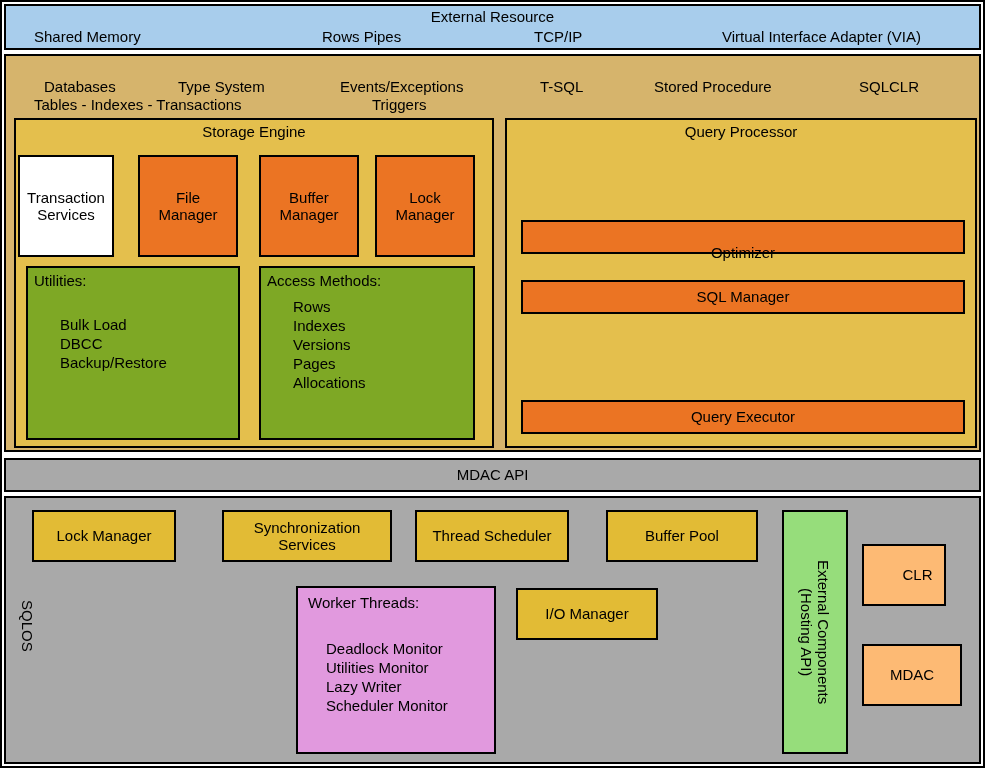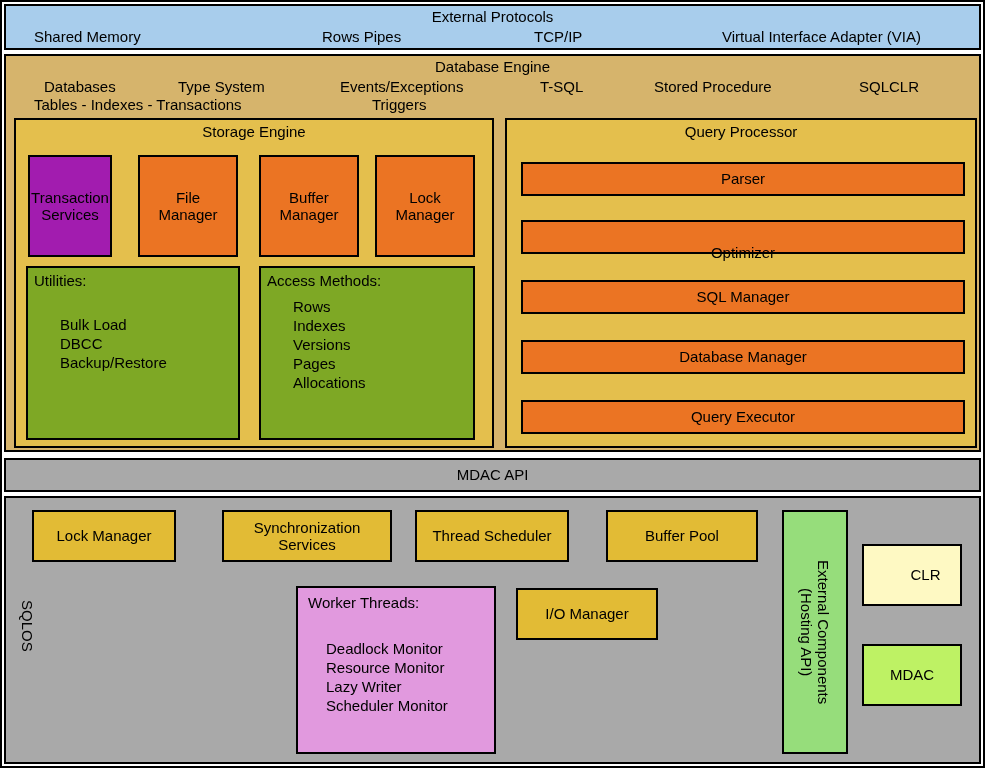--- a/index.html
+++ b/index.html
@@ -34,43 +34,42 @@
     writing-mode: vertical-rl;
     text-orientation: mixed;
   }
 </style>
 </head>
 <body>
 
 <div class="canvas">
 
   <div class="panel" style="left:2px; top:2px; width:977px; height:46px; background:#a8cdec;">
-    <div class="txt" style="left:0; top:2px; width:100%;">External Protocols</div>
+    <div class="txt" style="left:0; top:2px; width:100%;">External Resource</div>
     <div class="txt" style="left:28px; top:22px;">Shared Memory</div>
     <div class="txt" style="left:316px; top:22px;">Rows Pipes</div>
     <div class="txt" style="left:528px; top:22px;">TCP/IP</div>
     <div class="txt" style="left:716px; top:22px;">Virtual Interface Adapter (VIA)</div>
   </div>
 
   <div class="panel" style="left:2px; top:52px; width:977px; height:398px; background:#d6b46c;">
-    <div class="txt" style="left:0; top:2px; width:100%;">Database Engine</div>
 
     <div class="txt" style="left:38px;  top:22px;">Databases</div>
     <div class="txt" style="left:172px; top:22px;">Type System</div>
     <div class="txt" style="left:334px; top:22px;">Events/Exceptions</div>
     <div class="txt" style="left:534px; top:22px;">T-SQL</div>
     <div class="txt" style="left:648px; top:22px;">Stored Procedure</div>
     <div class="txt" style="left:853px; top:22px;">SQLCLR</div>
     <div class="txt" style="left:28px;  top:40px;">Tables - Indexes - Transactions</div>
     <div class="txt" style="left:366px; top:40px;">Triggers</div>
 
     <div class="panel" style="left:8px; top:62px; width:480px; height:330px; background:#e4bf4d;">
       <div class="txt" style="left:0; top:3px; width:100%;">Storage Engine</div>
 
-      <div class="panel" style="left:12px; top:35px; width:84px; height:102px; background:#a21caf; display:flex; align-items:center; justify-content:center;">
+      <div class="panel" style="left:2px; top:35px; width:96px; height:102px; background:#ffffff; display:flex; align-items:center; justify-content:center;">
         <span class="pre" style="position:static; text-align:center;">Transaction
 Services</span>
       </div>
       <div class="panel" style="left:122px; top:35px; width:100px; height:102px; background:#eb7423; display:flex; align-items:center; justify-content:center;">
         <span class="pre" style="position:static; text-align:center;">File
 Manager</span>
       </div>
       <div class="panel" style="left:243px; top:35px; width:100px; height:102px; background:#eb7423; display:flex; align-items:center; justify-content:center;">
         <span class="pre" style="position:static; text-align:center;">Buffer
 Manager</span>
@@ -93,31 +92,25 @@
         <div class="txt left" style="left:32px; top:49px;">Indexes</div>
         <div class="txt left" style="left:32px; top:68px;">Versions</div>
         <div class="txt left" style="left:32px; top:87px;">Pages</div>
         <div class="txt left" style="left:32px; top:106px;">Allocations</div>
       </div>
     </div>
 
     <div class="panel" style="left:499px; top:62px; width:472px; height:330px; background:#e4bf4d;">
       <div class="txt" style="left:0; top:3px; width:100%;">Query Processor</div>
 
-      <div class="panel" style="left:14px; top:42px; width:444px; height:34px; background:#eb7423; display:flex; align-items:center; justify-content:center;">
-        <span class="txt" style="position:static;">Parser</span>
-      </div>
       <div class="panel" style="left:14px; top:100px; width:444px; height:34px; background:#eb7423; display:flex; align-items:center; justify-content:center;">
         <span class="txt" style="position:static;margin-top:32px;">Optimizer</span>
       </div>
       <div class="panel" style="left:14px; top:160px; width:444px; height:34px; background:#eb7423; display:flex; align-items:center; justify-content:center;">
         <span class="txt" style="position:static;">SQL Manager</span>
-      </div>
-      <div class="panel" style="left:14px; top:220px; width:444px; height:34px; background:#eb7423; display:flex; align-items:center; justify-content:center;">
-        <span class="txt" style="position:static;">Database Manager</span>
       </div>
       <div class="panel" style="left:14px; top:280px; width:444px; height:34px; background:#eb7423; display:flex; align-items:center; justify-content:center;">
         <span class="txt" style="position:static;">Query Executor</span>
       </div>
     </div>
   </div>
 
   <div class="panel" style="left:2px; top:456px; width:977px; height:34px; background:#a9a9a9; display:flex; align-items:center; justify-content:center;">
     <span class="txt" style="position:static;">MDAC API</span>
   </div>
@@ -136,35 +129,35 @@
       <span class="txt" style="position:static;">Thread Scheduler</span>
     </div>
     <div class="panel" style="left:600px; top:12px; width:152px; height:52px; background:#e2bb35; display:flex; align-items:center; justify-content:center;">
       <span class="txt" style="position:static;">Buffer Pool</span>
     </div>
 
 
     <div class="panel" style="left:290px; top:88px; width:200px; height:168px; background:#e199de;">
       <div class="txt left" style="left:10px; top:6px;">Worker Threads:</div>
       <div class="txt left" style="left:28px; top:52px;">Deadlock Monitor</div>
-      <div class="txt left" style="left:28px; top:71px;">Resource Monitor</div>
+      <div class="txt left" style="left:28px; top:71px;">Utilities Monitor</div>
       <div class="txt left" style="left:28px; top:90px;">Lazy Writer</div>
       <div class="txt left" style="left:28px; top:109px;">Scheduler Monitor</div>
     </div>
 
     <div class="panel" style="left:510px; top:90px; width:142px; height:52px; background:#e2bb35; display:flex; align-items:center; justify-content:center;">
       <span class="txt" style="position:static;">I/O Manager</span>
     </div>
 
     <div class="panel" style="left:776px; top:12px; width:66px; height:244px; background:#96dd7b; display:flex; align-items:center; justify-content:center;">
       <span class="pre vertical" style="position:static; text-align:center;">External Components
 (Hosting API)</span>
     </div>
 
-    <div class="panel" style="left:856px; top:46px; width:100px; height:62px; background:#fef9c3; display:flex; align-items:center; justify-content:center;padding-left:27px;">
+    <div class="panel" style="left:856px; top:46px; width:84px; height:62px; background:#fdba74; display:flex; align-items:center; justify-content:center;padding-left:27px;">
       <span class="txt" style="position:static;">CLR</span>
     </div>
-    <div class="panel" style="left:856px; top:146px; width:100px; height:62px; background:#bef264; display:flex; align-items:center; justify-content:center;">
+    <div class="panel" style="left:856px; top:146px; width:100px; height:62px; background:#fdba74; display:flex; align-items:center; justify-content:center;">
       <span class="txt" style="position:static;">MDAC</span>
     </div>
   </div>
 
 </div>
 
 </body></html>

